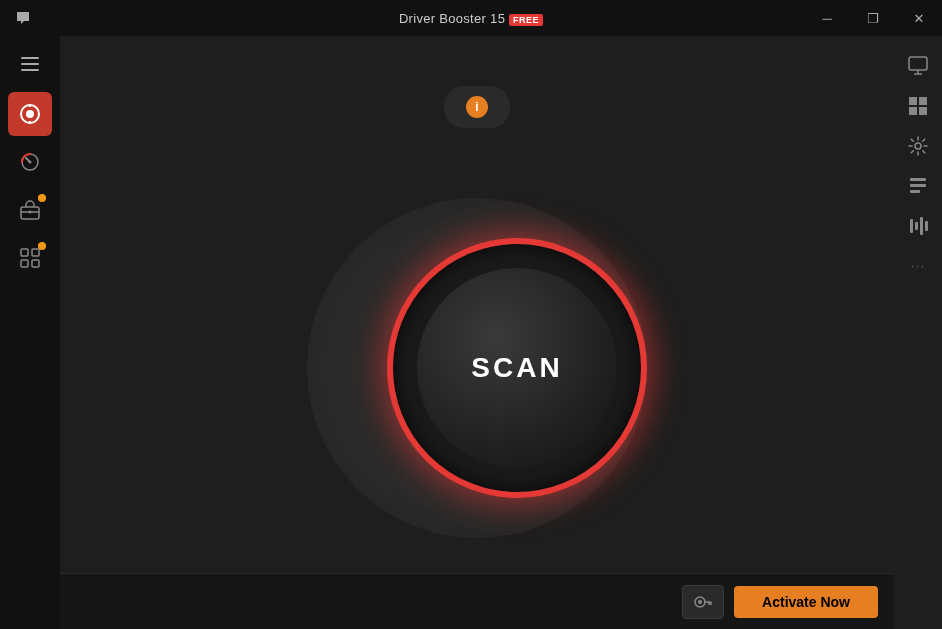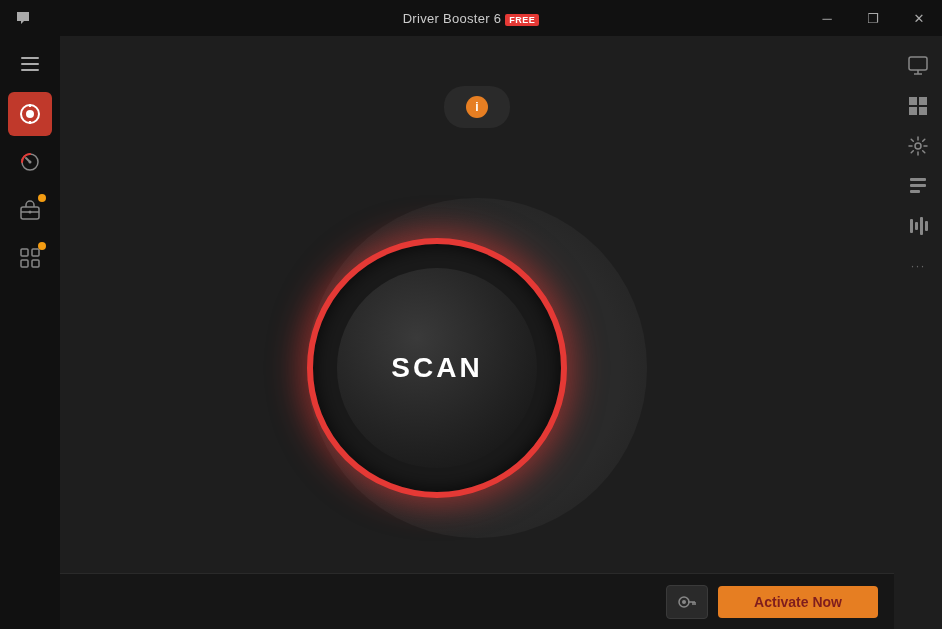--- a/index.html
+++ b/index.html
@@ -206,21 +206,21 @@
       justify-content: center;
     }
     
     .scan-outer {
       width: 340px;
       height: 340px;
       background: radial-gradient(circle, #2a2a2a 60%, #1e1e1e 100%);
       border-radius: 50%;
       display: flex;
       align-items: center;
-      justify-content: flex-start;
+      justify-content: flex-end;
     }
     
     .scan-ring {
       width: 260px;
       height: 260px;
       border-radius: 50%;
       background: #1a1a1a;
       border: 6px solid #e53935;
       box-shadow: 0 0 30px 8px rgba(229,57,53,0.5), inset 0 0 20px rgba(0,0,0,0.8);
       display: flex;
@@ -268,41 +268,41 @@
       border-radius: 4px;
       display: flex;
       align-items: center;
       justify-content: center;
       cursor: pointer;
       color: #888;
       font-size: 16px;
     }
     .activate-btn {
       background: #e67e22;
-      color: #7f1d1d;
+      color: #000000;
       border: none;
       border-radius: 4px;
-      padding: 8px 36px;
+      padding: 8px 28px;
       font-size: 14px;
       font-weight: 600;
       cursor: pointer;
       transition: background 0.15s;
     }
   </style>
 </head>
 <body>
 
 <div class="titlebar">
   <div class="titlebar-chat">
     <svg width="16" height="16" viewBox="0 0 16 16" fill="#aaa">
       <path d="M2 2h12v9H9l-3 3v-3H2V2z"></path>
     </svg>
   </div>
   <div class="titlebar-title">
-    <span>Driver Booster 6</span>
+    <span>Driver Booster 15</span>
     <span class="free-badge">FREE</span>
   </div>
   <div class="titlebar-controls">
     <div class="titlebar-btn">─</div>
     <div class="titlebar-btn">❐</div>
     <div class="titlebar-btn close">✕</div>
   </div>
 </div>
 
 <div class="sidebar">

